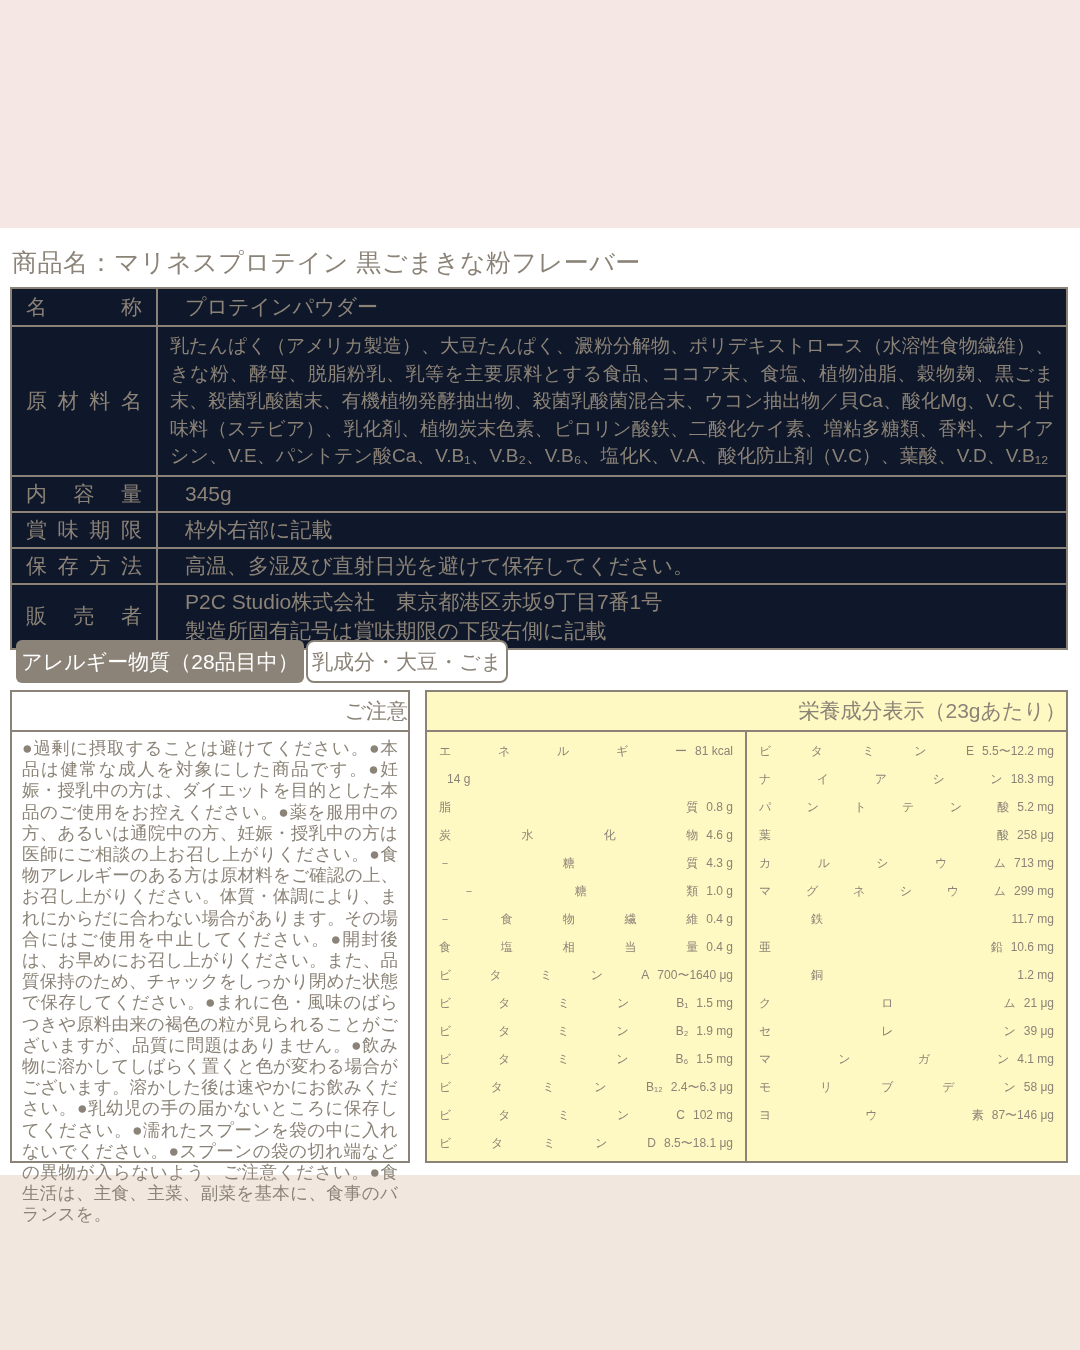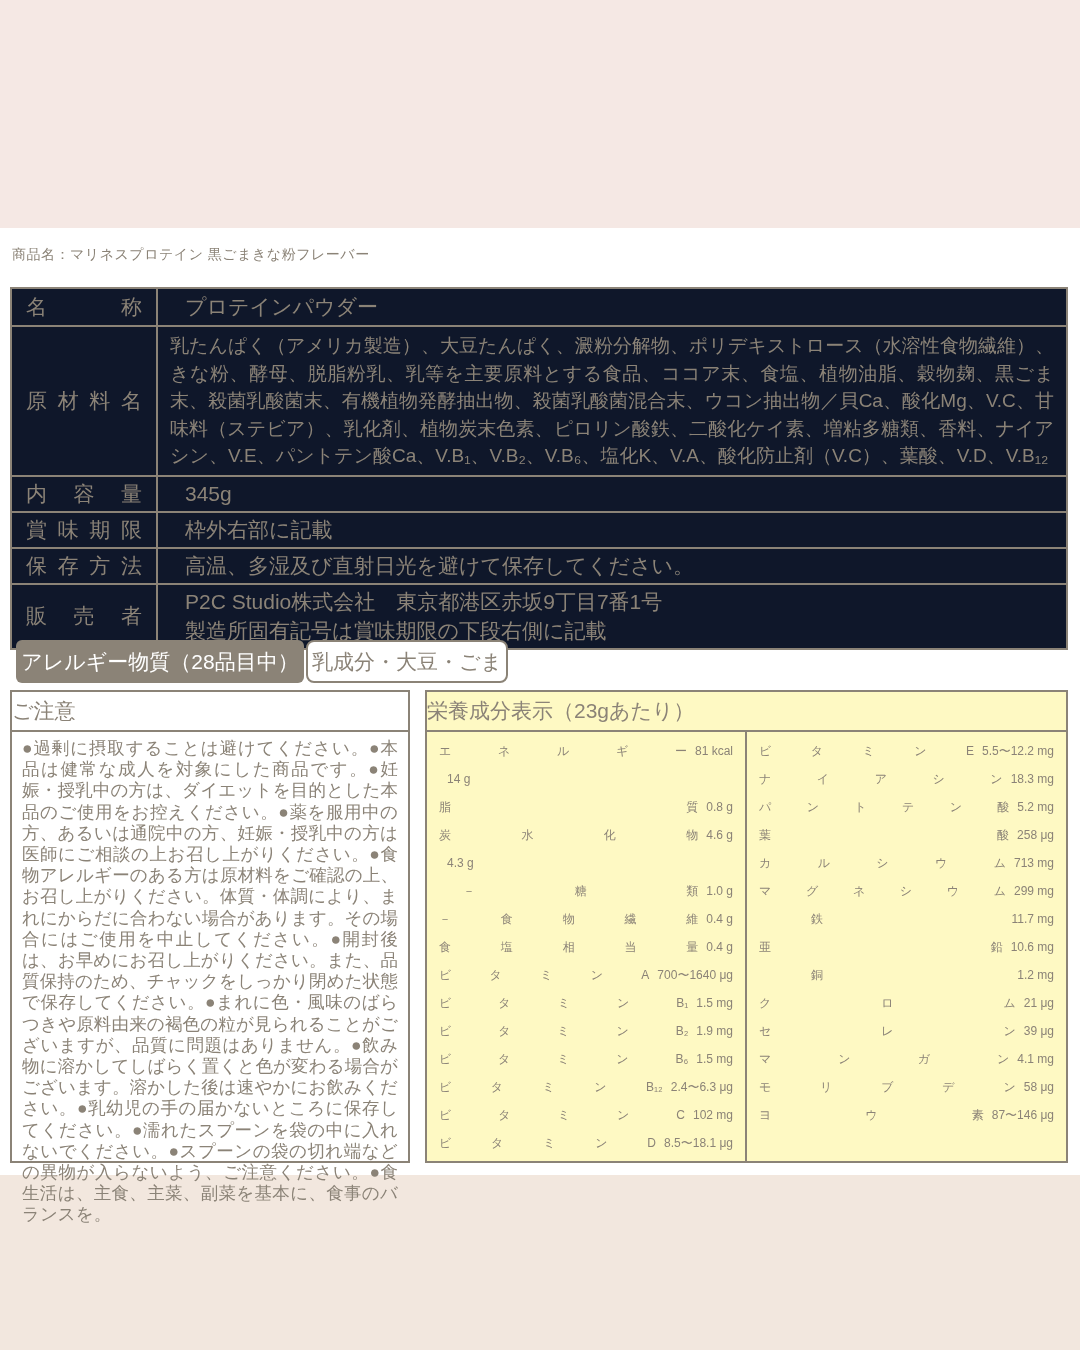--- a/index.html
+++ b/index.html
@@ -13,21 +13,21 @@
   body{
     position:relative;
     background:var(--panel);
     font-family:"Liberation Sans","DejaVu Sans",sans-serif;
     color:var(--ink);
     overflow:hidden;
   }
   .band-top{position:absolute;left:0;top:0;width:1080px;height:228px;background:var(--band-top);}
   .band-bottom{position:absolute;left:0;top:1175px;width:1080px;height:175px;background:var(--band-bottom);}
 
-  .product-title{position:absolute;left:12px;top:246px;font-size:14px;letter-spacing:.5px;}
+  .product-title{position:absolute;left:12px;top:246px;font-size:25px;letter-spacing:.5px;}
 
   
   .itable{position:absolute;left:10px;top:287px;width:1058px;border:2px solid var(--ink);background:#0f172a;}
   .irow{display:flex;border-top:2px solid var(--ink);}
   .irow:first-child{border-top:none;}
   .ilabel{flex:0 0 146px;border-right:2px solid var(--ink);display:flex;align-items:center;padding:2px 14px;}
   .ilabel>span{width:100%;font-size:21px;text-align:justify;text-align-last:justify;}
   .ivalue{flex:1;display:flex;flex-direction:column;justify-content:center;padding:3px 27px;font-size:21px;}
   .irow.r-single{min-height:36px;}
   .ivalue.ing{font-size:19px;line-height:27.5px;text-align:justify;padding:5px 12px;}
@@ -36,21 +36,21 @@
 
   
   .allergy{position:absolute;left:10px;top:640px;display:flex;align-items:center;}
   .a-badge{width:288px;height:43px;line-height:43px;text-align:center;background:var(--ink);color:#fff;
            font-size:21px;border-radius:6px;margin-left:6px;}
   .a-box{width:202px;height:43px;line-height:39px;margin-left:2px;text-align:center;border:2px solid var(--ink);
          border-radius:8px;background:#fff;font-size:21px;}
 
   
   .caution{position:absolute;left:10px;top:690px;width:400px;height:473px;border:2px solid var(--ink);background:#fff;}
-  .sec-title{height:40px;line-height:38px;text-align:left;border-bottom:2px solid var(--ink);font-size:21px;}
+  .sec-title{height:40px;line-height:38px;text-align:right;border-bottom:2px solid var(--ink);font-size:21px;}
   .c-body{padding:6px 10px;font-size:17.5px;line-height:21.2px;text-align:justify;overflow:hidden;}
 
   
   .nutrition{position:absolute;left:425px;top:690px;width:643px;height:473px;border:2px solid var(--ink);background:#fef9c3;}
   .ncols{display:flex;height:429px;}
   .ncol{padding:5px 0;}
   .ncol.left{flex:0 0 320px;border-right:2px solid var(--ink);}
   .ncol.right{flex:1;}
   .nrow{display:flex;align-items:baseline;height:28px;line-height:28px;padding:0 12px;font-size:12px;}
   .nl{flex:1 1 auto;text-align:justify;text-align-last:justify;}
@@ -139,20 +139,21 @@
         </div>
       <div class="nrow">
           <span class="nl">脂質</span>
           <span class="nv">0.8 g</span>
         </div>
       <div class="nrow">
           <span class="nl">炭水化物</span>
           <span class="nv">4.6 g</span>
         </div>
       <div class="nrow">
+          <span class="nl">－糖質</span>
           <span class="nv">4.3 g</span>
         </div>
       <div class="nrow indent">
           <span class="nl">－糖類</span>
           <span class="nv">1.0 g</span>
         </div>
       <div class="nrow">
           <span class="nl">－食物繊維</span>
           <span class="nv">0.4 g</span>
         </div>

